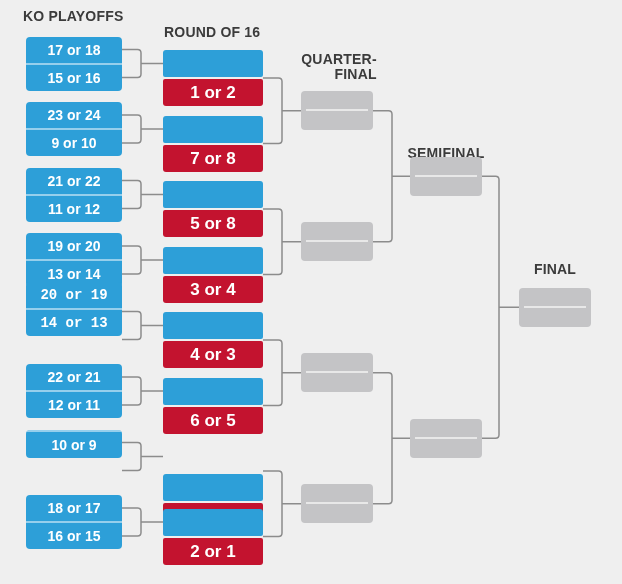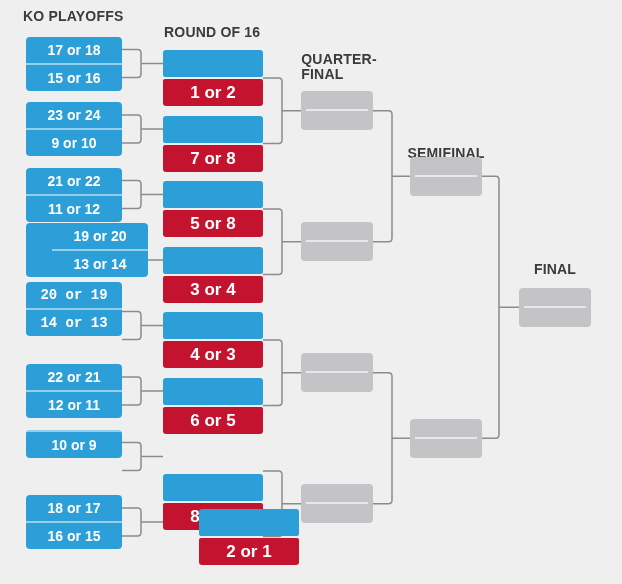--- a/index.html
+++ b/index.html
@@ -14,21 +14,21 @@
   svg.connectors { position:absolute; left:0; top:0; pointer-events:none; }
 
   .hdr {
     position:absolute;
     font-size:14px; font-weight:bold;
     color:var(--hdr, #3b3b3b);
     letter-spacing:0.2px;
     white-space:nowrap;
     line-height:15px;
   }
-  .hdr.centered { transform:translateX(-50%); text-align:left; }
+  .hdr.centered { transform:translateX(-50%); text-align:right; }
   .hdr .hline { display:block; }
 
   .pair {
     position:absolute; left:26px; width:96px;
     background:var(--blue, #2d9fd8);
     border-radius:4px; overflow:hidden;
   }
   .pcell {
     height:26px; line-height:26px;
     text-align:center;
@@ -102,21 +102,21 @@
       <div class="pair" style="top: 102px;">
         <div class="pcell">23 or 24</div>
         <div class="pdiv"></div>
         <div class="pcell">9 or 10</div>
       </div>
       <div class="pair" style="top: 167.5px;">
         <div class="pcell">21 or 22</div>
         <div class="pdiv"></div>
         <div class="pcell">11 or 12</div>
       </div>
-      <div class="pair" style="top: 223px; padding-left: 26px;">
+      <div class="pair" style="top: 233px;">
         <div class="pcell">19 or 20</div>
         <div class="pdiv"></div>
         <div class="pcell">13 or 14</div>
       </div>
       <div class="pair" style="top: 282px; font-family: Liberation Mono, monospace;">
         <div class="pcell">20 or 19</div>
         <div class="pdiv"></div>
         <div class="pcell">14 or 13</div>
       </div>
       <div class="pair" style="top: 364px;">
@@ -156,21 +156,21 @@
         <div class="r16r">4 or 3</div>
       </div>
       <div class="r16u" style="top: 377.5px;">
         <div class="r16b"></div>
         <div class="r16r">6 or 5</div>
       </div>
       <div class="r16u" style="top: 443px; margin-top: 31px;">
         <div class="r16b"></div>
         <div class="r16r">8 or 7</div>
       </div>
-      <div class="r16u" style="top: 508.5px; margin-left: 36px;">
+      <div class="r16u" style="top: 508.5px;">
         <div class="r16b"></div>
         <div class="r16r">2 or 1</div>
       </div>
     </div>
   <div id="slots-layer">
       <div class="slot" style="left: 301px; top: 91.25px;">
         <div class="slot-div"></div>
       </div>
       <div class="slot" style="left: 301px; top: 222.25px;">
         <div class="slot-div"></div>

